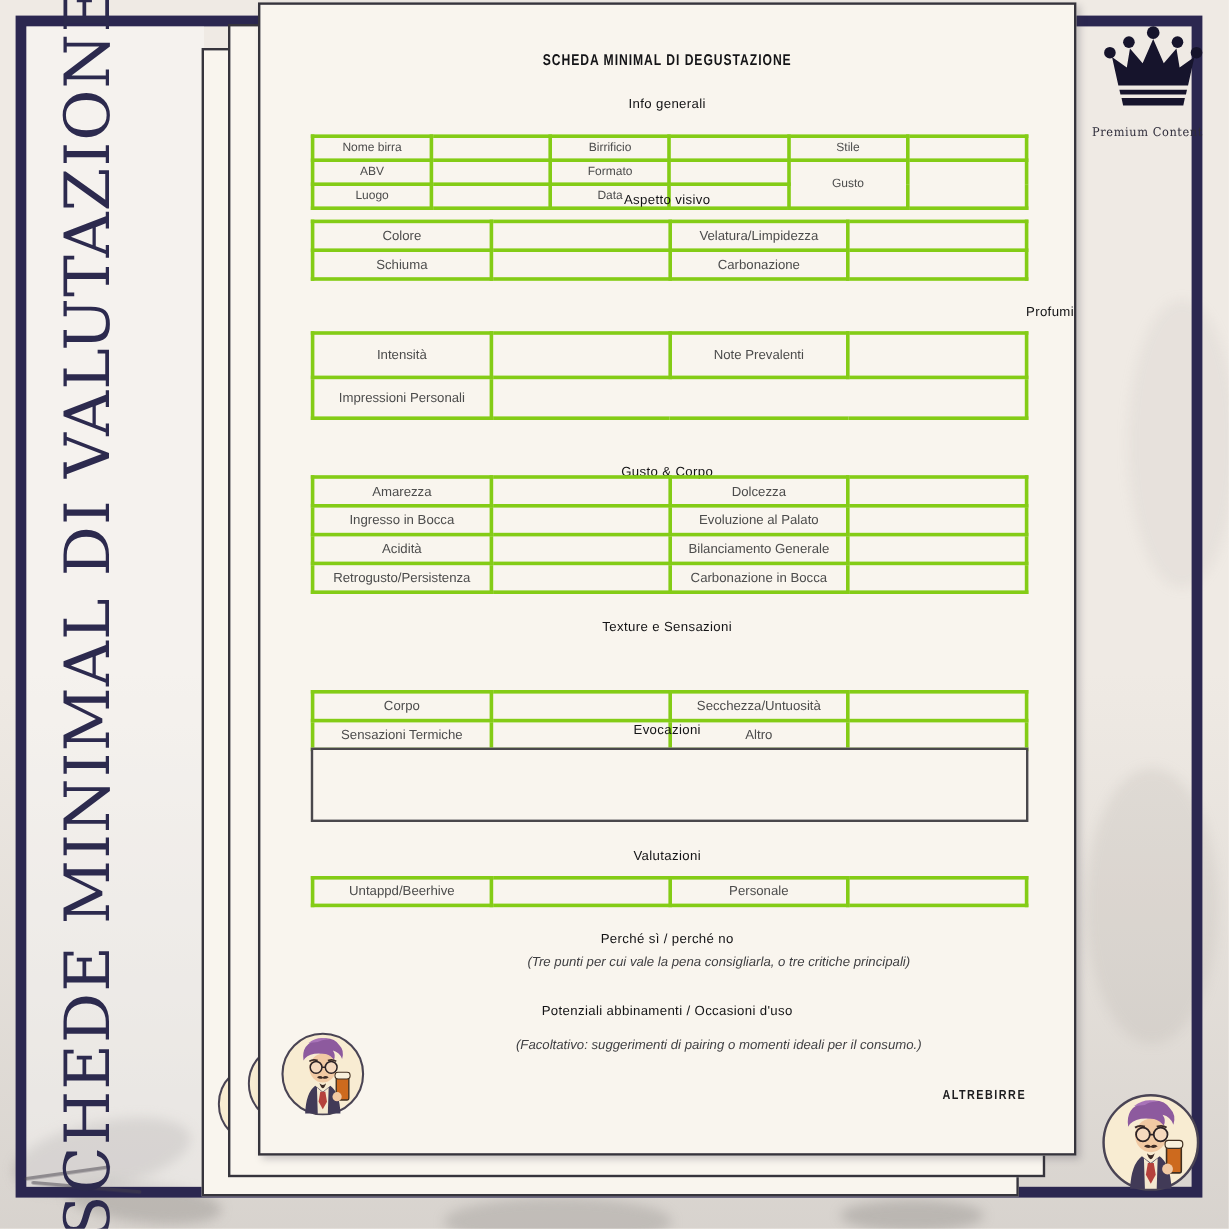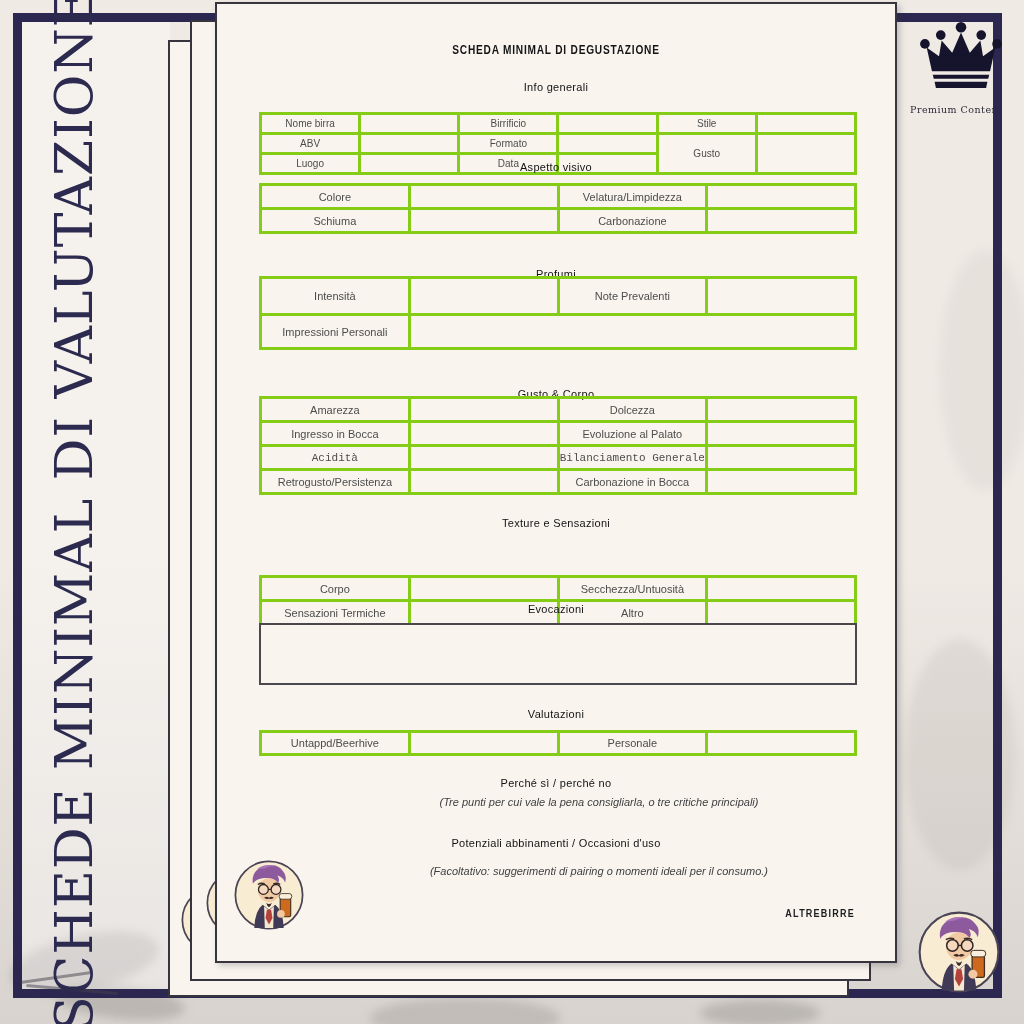--- a/index.html
+++ b/index.html
@@ -141,21 +141,21 @@
     </tr>
     <tr style="height:24px;">
       <td>Schiuma</td>
       <td></td>
       <td>Carbonazione</td>
       <td></td>
     </tr>
   </tbody>
     </table>
 
-  <div class="shead" style="top:264px;">Profumi</div>
+  <div class="shead" style="top:250px;text-align:right;">Profumi</div>
   <table class="ftable" style="top:272px;">
     <tbody>
         <tr style="height:37px;">
       <td>Intensità</td>
       <td></td>
       <td>Note Prevalenti</td>
       <td></td>
     </tr>
     <tr style="height:34px;">
       <td>Impressioni Personali</td>
@@ -172,21 +172,21 @@
       <td></td>
       <td>Dolcezza</td>
       <td></td>
     </tr>
     <tr style="height:24px;">
       <td>Ingresso in Bocca</td>
       <td></td>
       <td>Evoluzione al Palato</td>
       <td></td>
     </tr>
-    <tr style="height:24px;font-family:Liberation Mono, monospace;">
+    <tr style="height:24px;">
       <td>Acidità</td>
       <td></td>
       <td>Bilanciamento Generale</td>
       <td></td>
     </tr>
     <tr style="height:24px;">
       <td>Retrogusto/Persistenza</td>
       <td></td>
       <td>Carbonazione in Bocca</td>
       <td></td>

